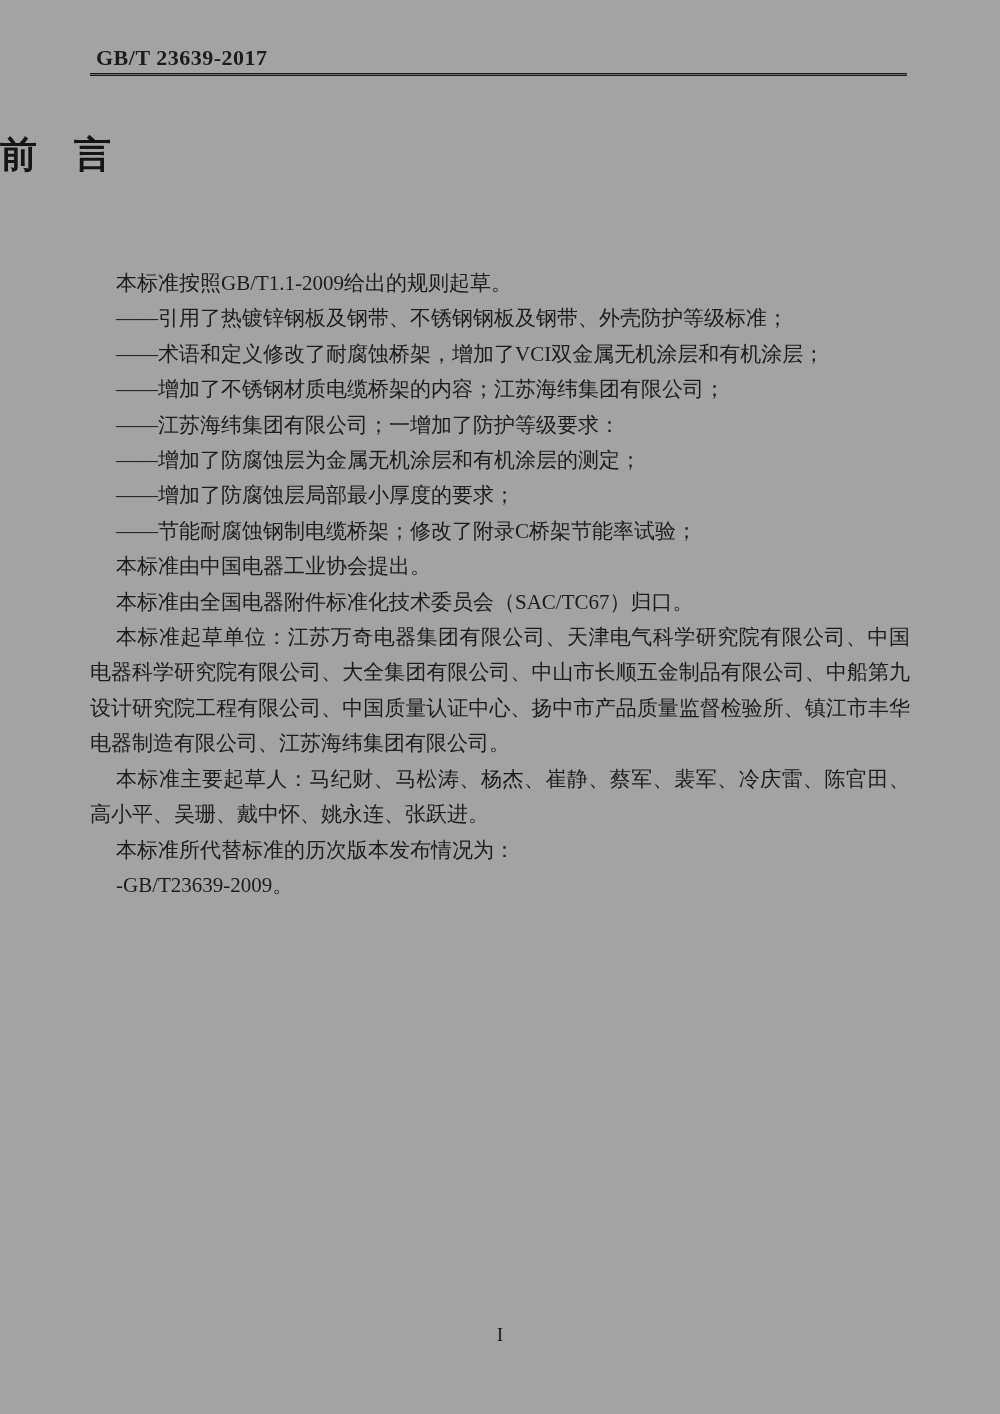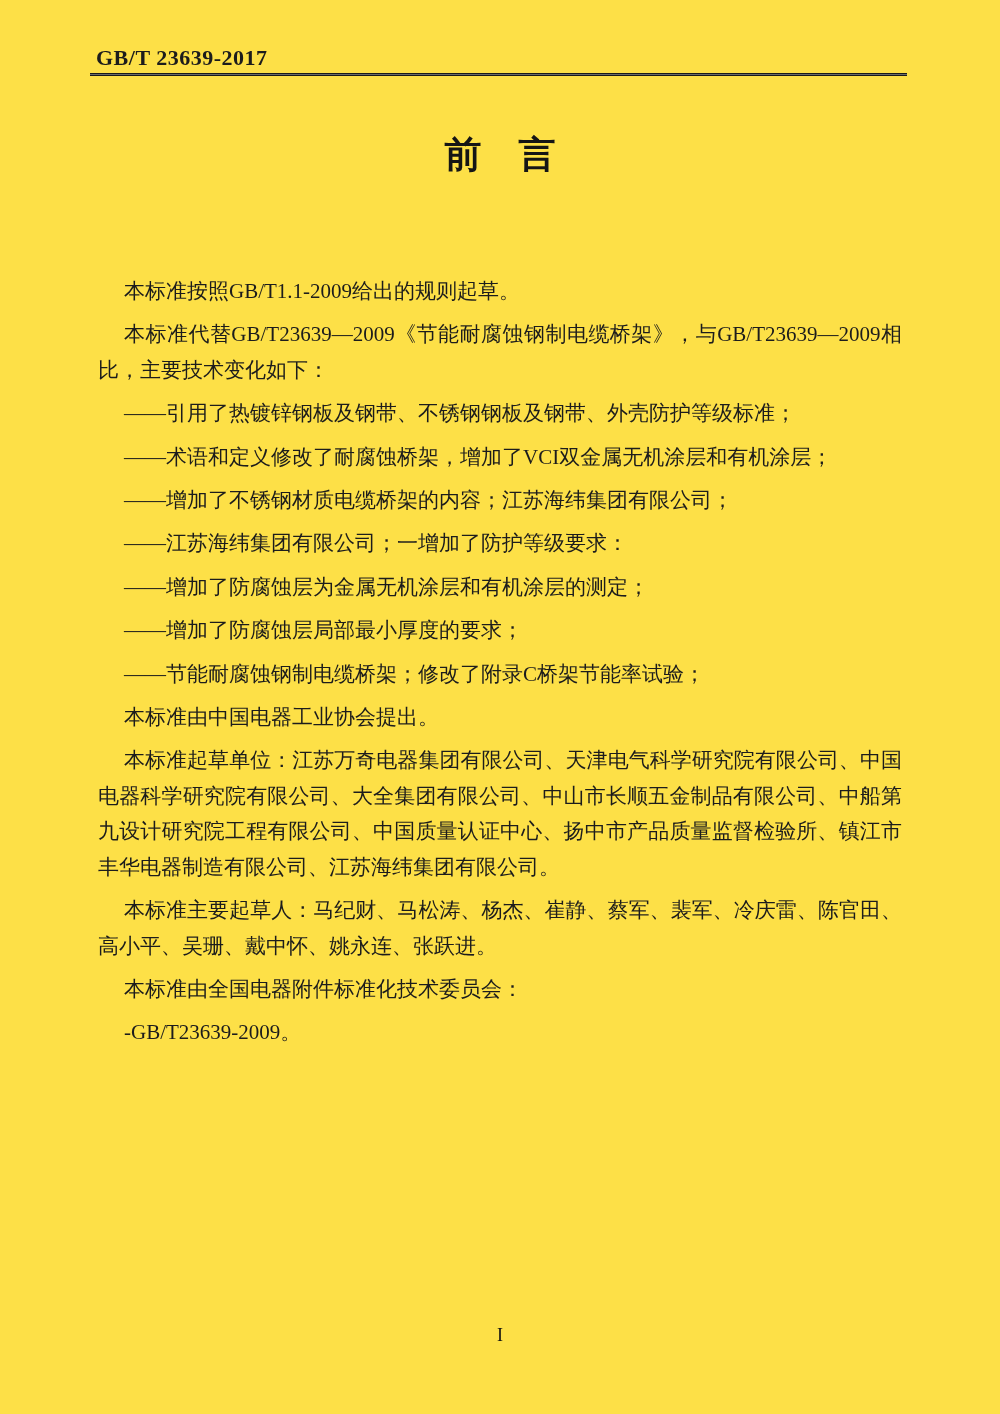--- a/index.html
+++ b/index.html
@@ -5,21 +5,21 @@
   html, body {
     margin: 0;
     padding: 0;
     background: #e8e8e8;
   }
   .page {
     position: relative;
     width: 1000px;
     height: 1414px;
     margin: 0 auto;
-    background: #fde047;
+    background: #a3a3a3;
     color: #1c1c1c;
     font-family: "Liberation Serif", "DejaVu Serif", serif;
     overflow: hidden;
   }
   .header {
     position: absolute;
     left: 96px;
     top: 45px;
     font-size: 22px;
     font-weight: 600;
@@ -35,37 +35,36 @@
     margin: 0;
     padding: 0;
     background: linear-gradient(#1a1a1a 0 35%, #6a6a6a 35% 65%, #1a1a1a 65% 100%);
   }
   .doc-title {
     position: absolute;
     left: 0;
     top: 130px;
     width: 100%;
     margin: 0;
-    text-align: center;
     font-family: "Liberation Sans", "DejaVu Sans", sans-serif;
     font-size: 37px;
     font-weight: 700;
     color: #151515;
   }
   .body-block {
     position: absolute;
     left: 90px;
     top: 266px;
     width: 820px;
     font-size: 21px;
     line-height: 35.4px;
     text-align: justify;
   }
   .body-block p {
-    margin: 8px;
+    margin: 0;
     padding: 0;
     text-indent: 26px;
   }
   .footer {
     position: absolute;
     left: 0;
     top: 1325px;
     width: 100%;
     text-align: center;
     font-size: 18px;
@@ -80,32 +79,32 @@
   <div class="header">
     <span>GB/T 23639-2017</span>
   </div>
 
   <div class="header-rule"></div>
 
   <h1 class="doc-title">前　言</h1>
 
   <div class="body-block">
       <p>本标准按照GB/T1.1-2009给出的规则起草。</p>
-      <p>本标准代替GB/T23639—2009《节能耐腐蚀钢制电缆桥架》，与GB/T23639—2009相比，主要技术变化如下：</p>
       <p>——引用了热镀锌钢板及钢带、不锈钢钢板及钢带、外壳防护等级标准；</p>
       <p>——术语和定义修改了耐腐蚀桥架，增加了VCI双金属无机涂层和有机涂层；</p>
       <p>——增加了不锈钢材质电缆桥架的内容；江苏海纬集团有限公司；</p>
       <p>——江苏海纬集团有限公司；一增加了防护等级要求：</p>
       <p>——增加了防腐蚀层为金属无机涂层和有机涂层的测定；</p>
       <p>——增加了防腐蚀层局部最小厚度的要求；</p>
       <p>——节能耐腐蚀钢制电缆桥架；修改了附录C桥架节能率试验；</p>
       <p>本标准由中国电器工业协会提出。</p>
+      <p>本标准由全国电器附件标准化技术委员会（SAC/TC67）归口。</p>
       <p>本标准起草单位：江苏万奇电器集团有限公司、天津电气科学研究院有限公司、中国电器科学研究院有限公司、大全集团有限公司、中山市长顺五金制品有限公司、中船第九设计研究院工程有限公司、中国质量认证中心、扬中市产品质量监督检验所、镇江市丰华电器制造有限公司、江苏海纬集团有限公司。</p>
       <p>本标准主要起草人：马纪财、马松涛、杨杰、崔静、蔡军、裴军、冷庆雷、陈官田、高小平、吴珊、戴中怀、姚永连、张跃进。</p>
-      <p>本标准由全国电器附件标准化技术委员会：</p>
+      <p>本标准所代替标准的历次版本发布情况为：</p>
       <p>-GB/T23639-2009。</p>
     </div>
 
   <div class="footer">
     <span>I</span>
   </div>
 
 </div>
 
 </body></html>

